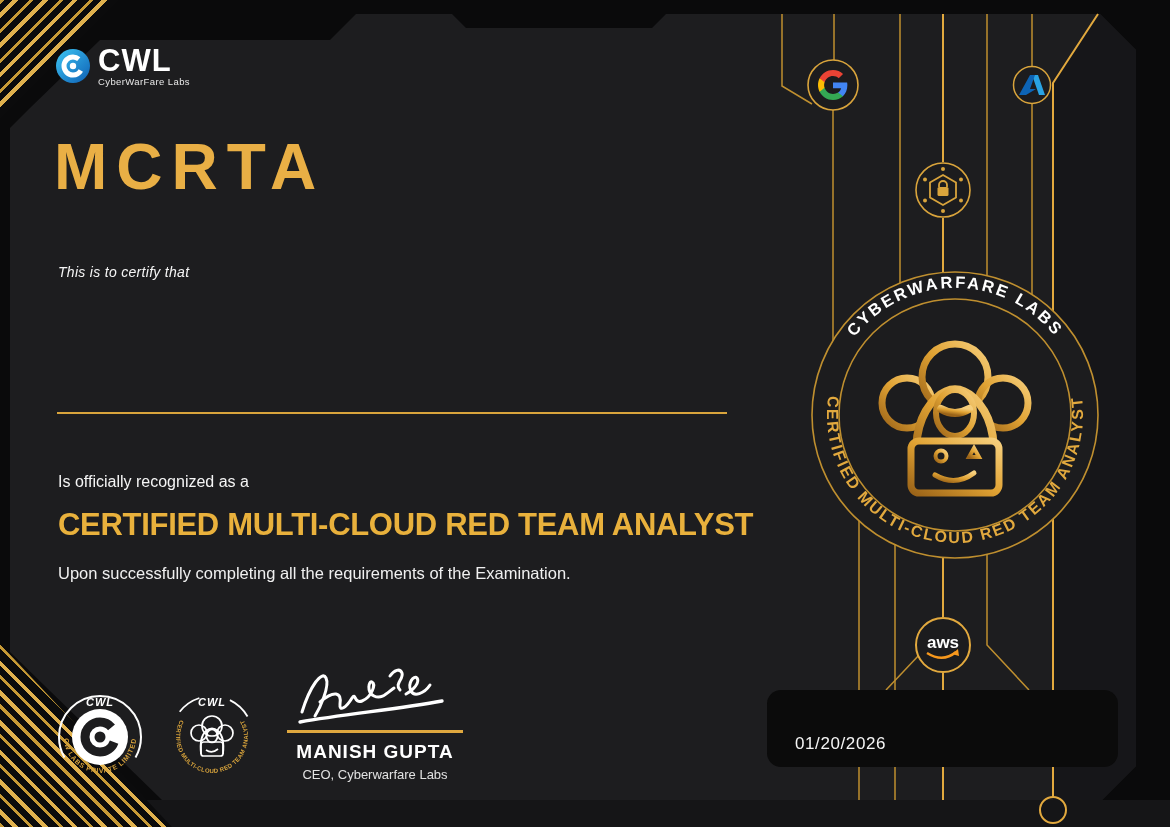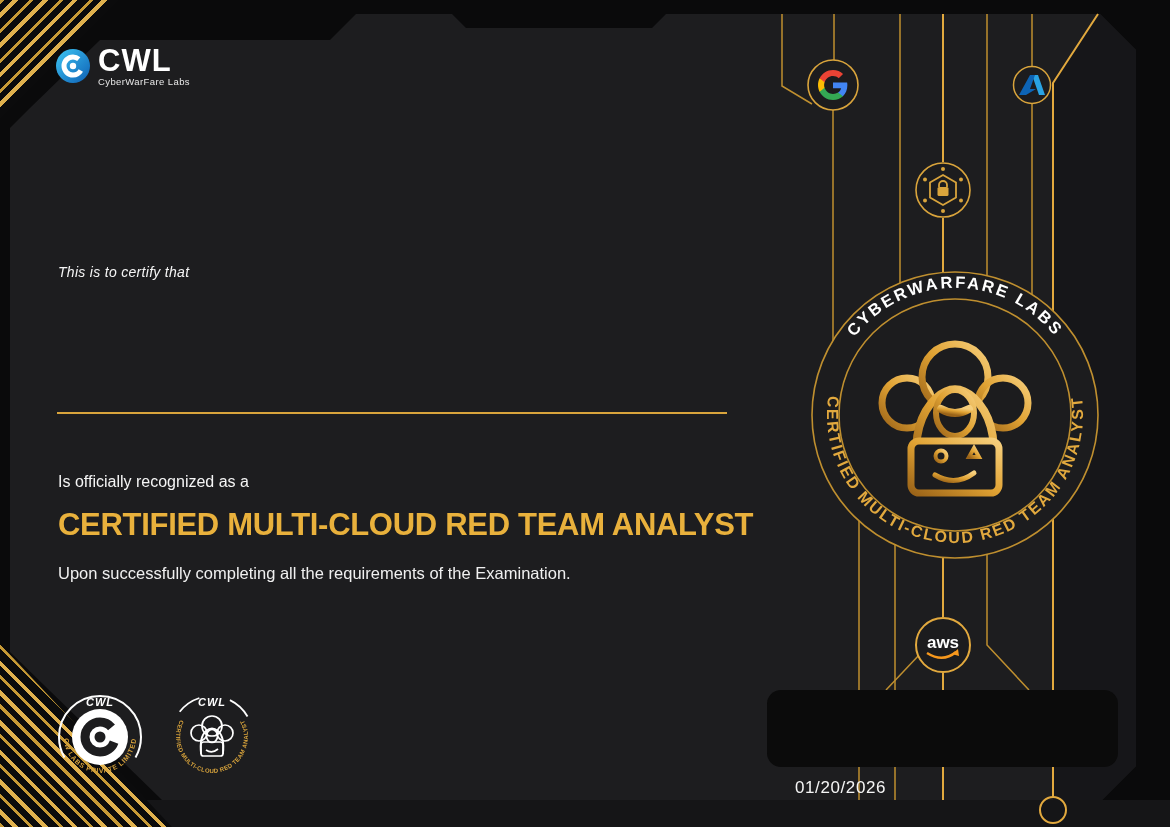--- a/index.html
+++ b/index.html
@@ -38,21 +38,21 @@
   .seal{position:absolute;z-index:7;}
   .sig-block{position:absolute;left:250px;top:664px;width:250px;z-index:7;text-align:center;}
   .sig-svg{display:block;margin:0 auto;}
   .sig-line{width:176px;height:3px;background:#e0a83f;margin:2px auto 8px auto;}
   .sig-name{color:#fff;font-size:19px;font-weight:800;letter-spacing:1px;}
   .sig-role{color:#e2e2e2;font-size:13px;margin-top:4px;}
   
   .idbox{position:absolute;left:767px;top:690px;width:351px;height:77px;background:#0b0b0b;
     border-radius:14px;z-index:8;color:#f5f5f5;}
   .idbox .cid{position:absolute;left:28px;top:13px;font-size:19px;letter-spacing:.4px;}
-  .idbox .cdate{position:absolute;left:28px;top:44px;font-size:17px;letter-spacing:.6px;margin-top:44px;}
+  .idbox .cdate{position:absolute;left:28px;top:44px;font-size:17px;letter-spacing:.6px;}
   .badge-main{position:absolute;left:805px;top:265px;z-index:7;}
 </style>
 </head>
 <body>
 
 <div id="cert">
 
   <div class="panel"></div>
   <div class="right-strip"></div>
   <div class="bottom-strip"></div>
@@ -135,20 +135,21 @@
       <circle r="17" fill="url(#blu)"></circle>
       <circle r="9" fill="none" stroke="#fff" stroke-width="5" pathLength="360" stroke-dasharray="280 80" stroke-dashoffset="-30"></circle>
       <circle r="3.2" fill="#fff"></circle>
     </svg>
     <div class="logo-text">
       <div class="logo-cwl">CWL</div>
       <div class="logo-sub">CyberWarFare Labs</div>
     </div>
   </div>
 
+  <div class="t title">MCRTA</div>
   <div class="t intro">This is to certify that</div>
   <div class="name-line"></div>
   <div class="t recognized">Is officially recognized as a</div>
   <div class="t credential">CERTIFIED MULTI-CLOUD RED TEAM ANALYST</div>
   <div class="t completion">Upon successfully completing all the requirements of the Examination.</div>
 
   <svg class="seal" style="left:52px;top:689px;" width="96" height="96" viewBox="-48 -48 96 96">
     <circle r="41" fill="none" stroke="#fdfdfd" stroke-width="2" pathLength="360" stroke-dasharray="240 120" stroke-dashoffset="-150"></circle>
     <text x="0" y="-31" text-anchor="middle" fill="#fff" font-size="11" font-weight="800" font-style="italic" letter-spacing="1" font-family="Liberation Sans, sans-serif">CWL</text>
     <circle r="28" fill="#fff"></circle>
@@ -175,20 +176,34 @@
       <path d="M-6,13 Q0,17 6,12"></path>
     </g>
     <defs>
         <path id="arcB" d="M -31.2 -18 A 36 36 0 1 0 31.2 -18" fill="none"></path>
       </defs>
     <text font-size="6" font-weight="700" fill="#d9a43c" letter-spacing="0.3" font-family="Liberation Sans, sans-serif">
       <textPath href="#arcB" startOffset="50%" text-anchor="middle">CERTIFIED MULTI-CLOUD RED TEAM ANALYST</textPath>
     </text>
   </svg>
 
+  <div class="sig-block">
+    <svg class="sig-svg" width="170" height="64" viewBox="0 0 170 64">
+      <g stroke="#fff" stroke-width="3" fill="none" stroke-linecap="round">
+        <path d="M12,48 C20,22 32,6 36,14 C40,22 30,44 25,52"></path>
+        <path d="M30,38 C44,26 52,28 50,40 C49,48 56,44 62,34 C66,28 64,40 72,37 C82,33 86,20 82,18 C79,16 76,28 84,32 C92,36 98,28 104,24"></path>
+        <path d="M100,12 C104,6 110,4 112,9 C114,15 104,20 110,26"></path>
+        <path d="M116,30 C124,26 130,18 127,14 C124,11 117,19 121,27 C124,33 134,30 140,21"></path>
+        <path d="M10,58 C55,50 110,45 152,37" stroke-width="3.4"></path>
+      </g>
+    </svg>
+    <div class="sig-line"></div>
+    <div class="sig-name">MANISH GUPTA</div>
+    <div class="sig-role">CEO, Cyberwarfare Labs</div>
+  </div>
 
   <svg class="badge-main" width="300" height="300" viewBox="-150 -150 300 300">
     <defs>
       <linearGradient id="gold" x1="0" y1="1" x2="1" y2="0">
         <stop offset="0" stop-color="#9a6318"></stop>
           <stop offset="0.5" stop-color="#e0a233"></stop>
         <stop offset="1" stop-color="#f6cf7d"></stop>
       </linearGradient>
       <path id="arcTop" d="M -115 -54 A 127 127 0 0 1 115 -54" fill="none"></path>
       <path id="arcBot" d="M -120.3 -43.8 A 128 128 0 1 0 120.3 -43.8" fill="none"></path>

